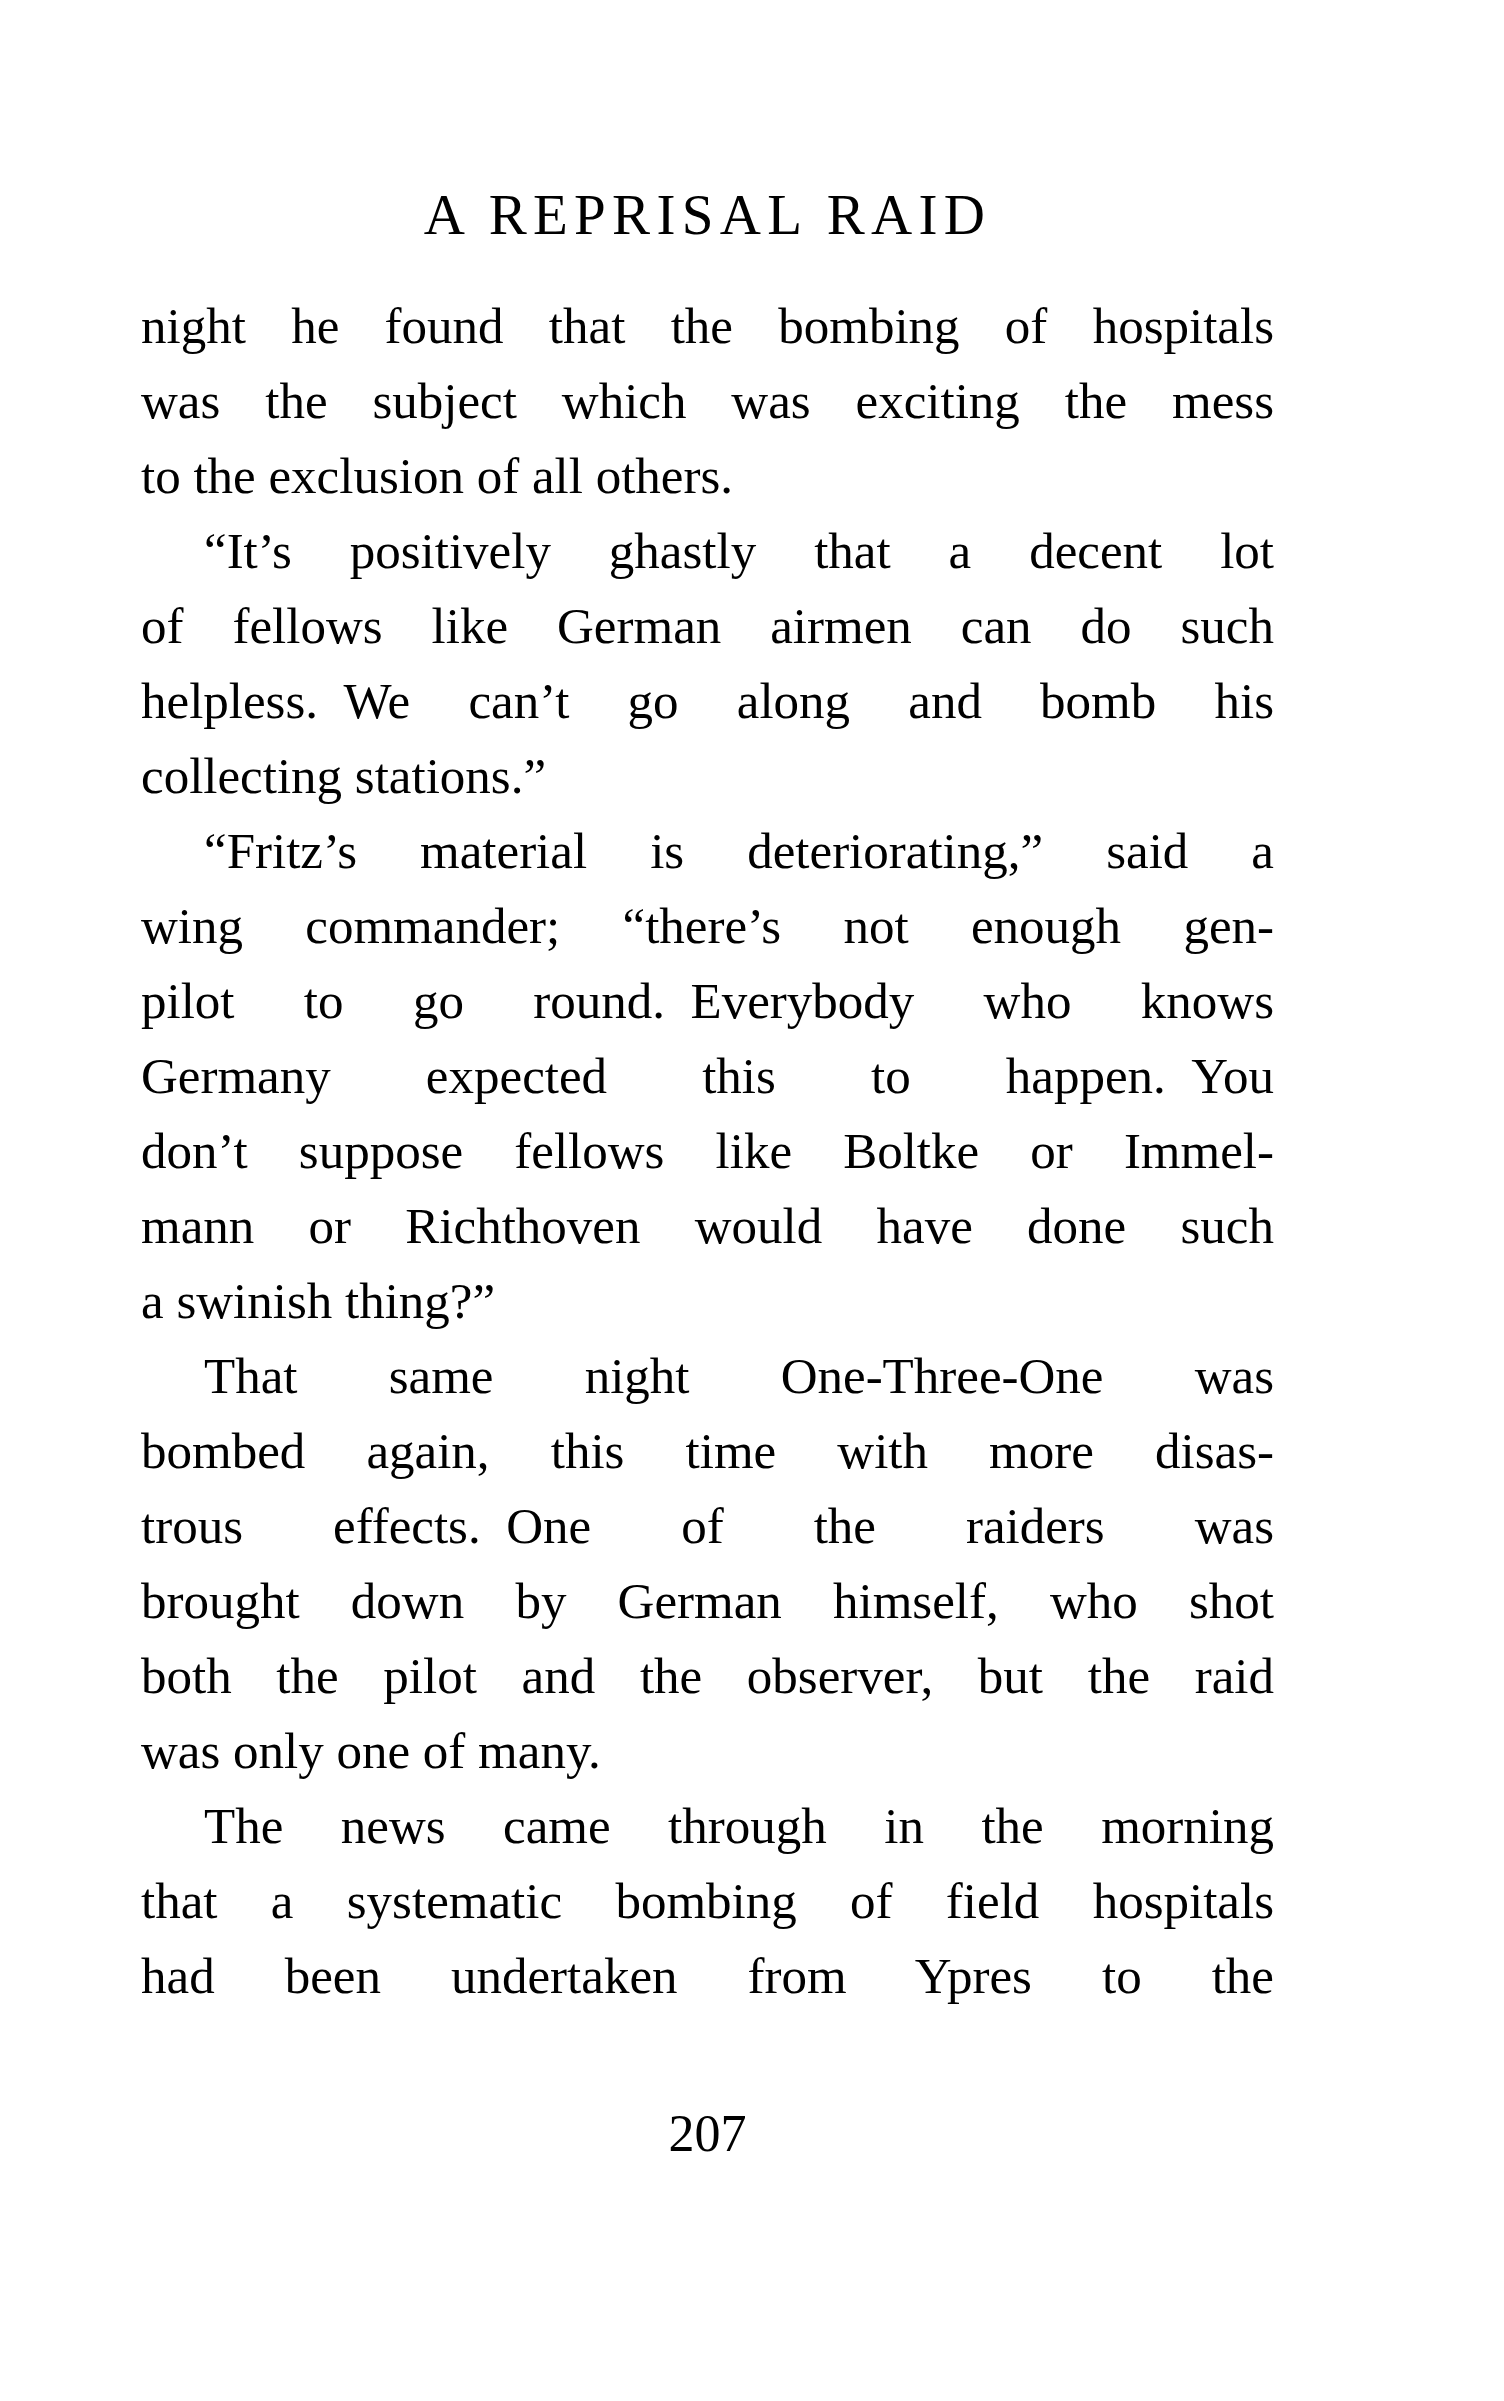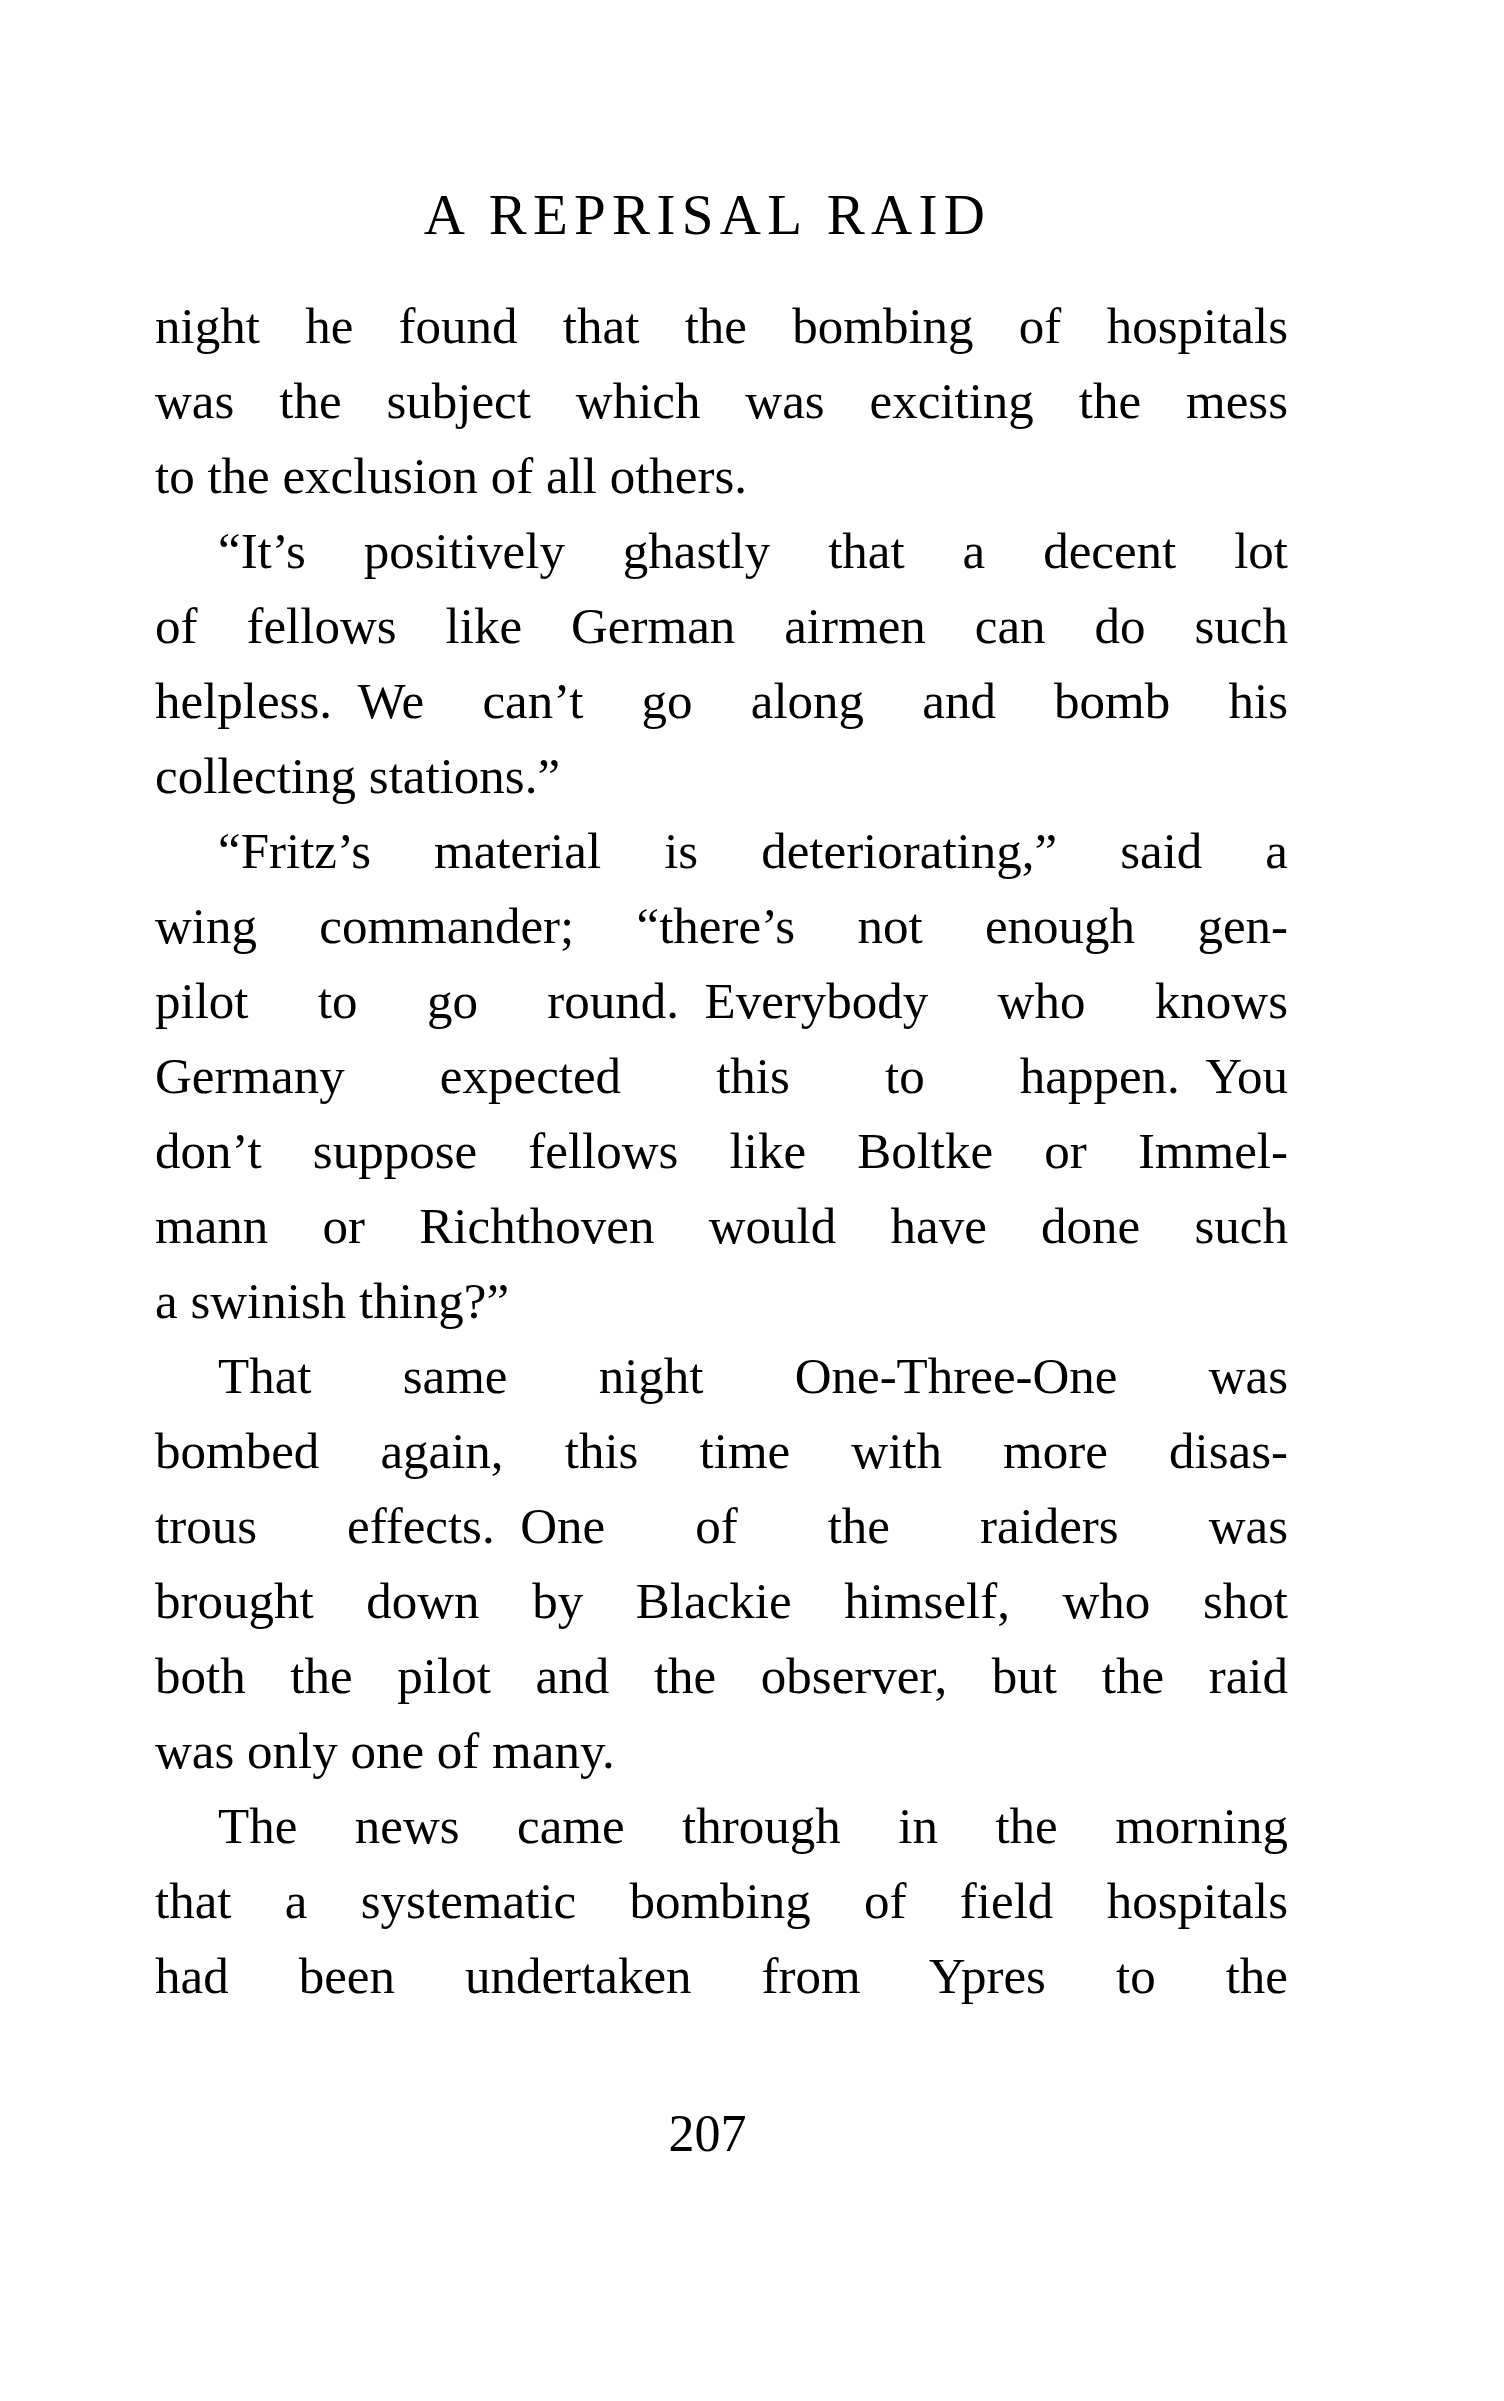--- a/index.html
+++ b/index.html
@@ -26,21 +26,21 @@
     font-size: 57px;
     font-weight: normal;
     line-height: 1;
     letter-spacing: 6.3px;
     text-align: center;
     white-space: nowrap;
   }
   .body-text {
     position: absolute;
     top: 289px;
-    left: 155px;
+    left: 141px;
     width: 1133px;
   }
   .line {
     height: 75px;
     line-height: 75px;
     font-size: 51px;
     text-align: justify;
     text-align-last: justify;
     overflow: visible;
   }
@@ -78,21 +78,21 @@
       <div class="line indent">“Fritz’s material is deteriorating,” said a</div>
       <div class="line">wing commander; “there’s not enough gen-</div>
       <div class="line">pilot to go round. Everybody who knows</div>
       <div class="line">Germany expected this to happen. You</div>
       <div class="line">don’t suppose fellows like Boltke or Immel-</div>
       <div class="line">mann or Richthoven would have done such</div>
       <div class="line flush">a swinish thing?”</div>
       <div class="line indent">That same night One-Three-One was</div>
       <div class="line">bombed again, this time with more disas-</div>
       <div class="line">trous effects. One of the raiders was</div>
-      <div class="line">brought down by Blackie himself, who shot</div>
+      <div class="line">brought down by German himself, who shot</div>
       <div class="line">both the pilot and the observer, but the raid</div>
       <div class="line flush">was only one of many.</div>
       <div class="line indent">The news came through in the morning</div>
       <div class="line">that a systematic bombing of field hospitals</div>
       <div class="line">had been undertaken from Ypres to the</div>
     </div>
 
   <div class="page-number">207</div>
 </div>
 

